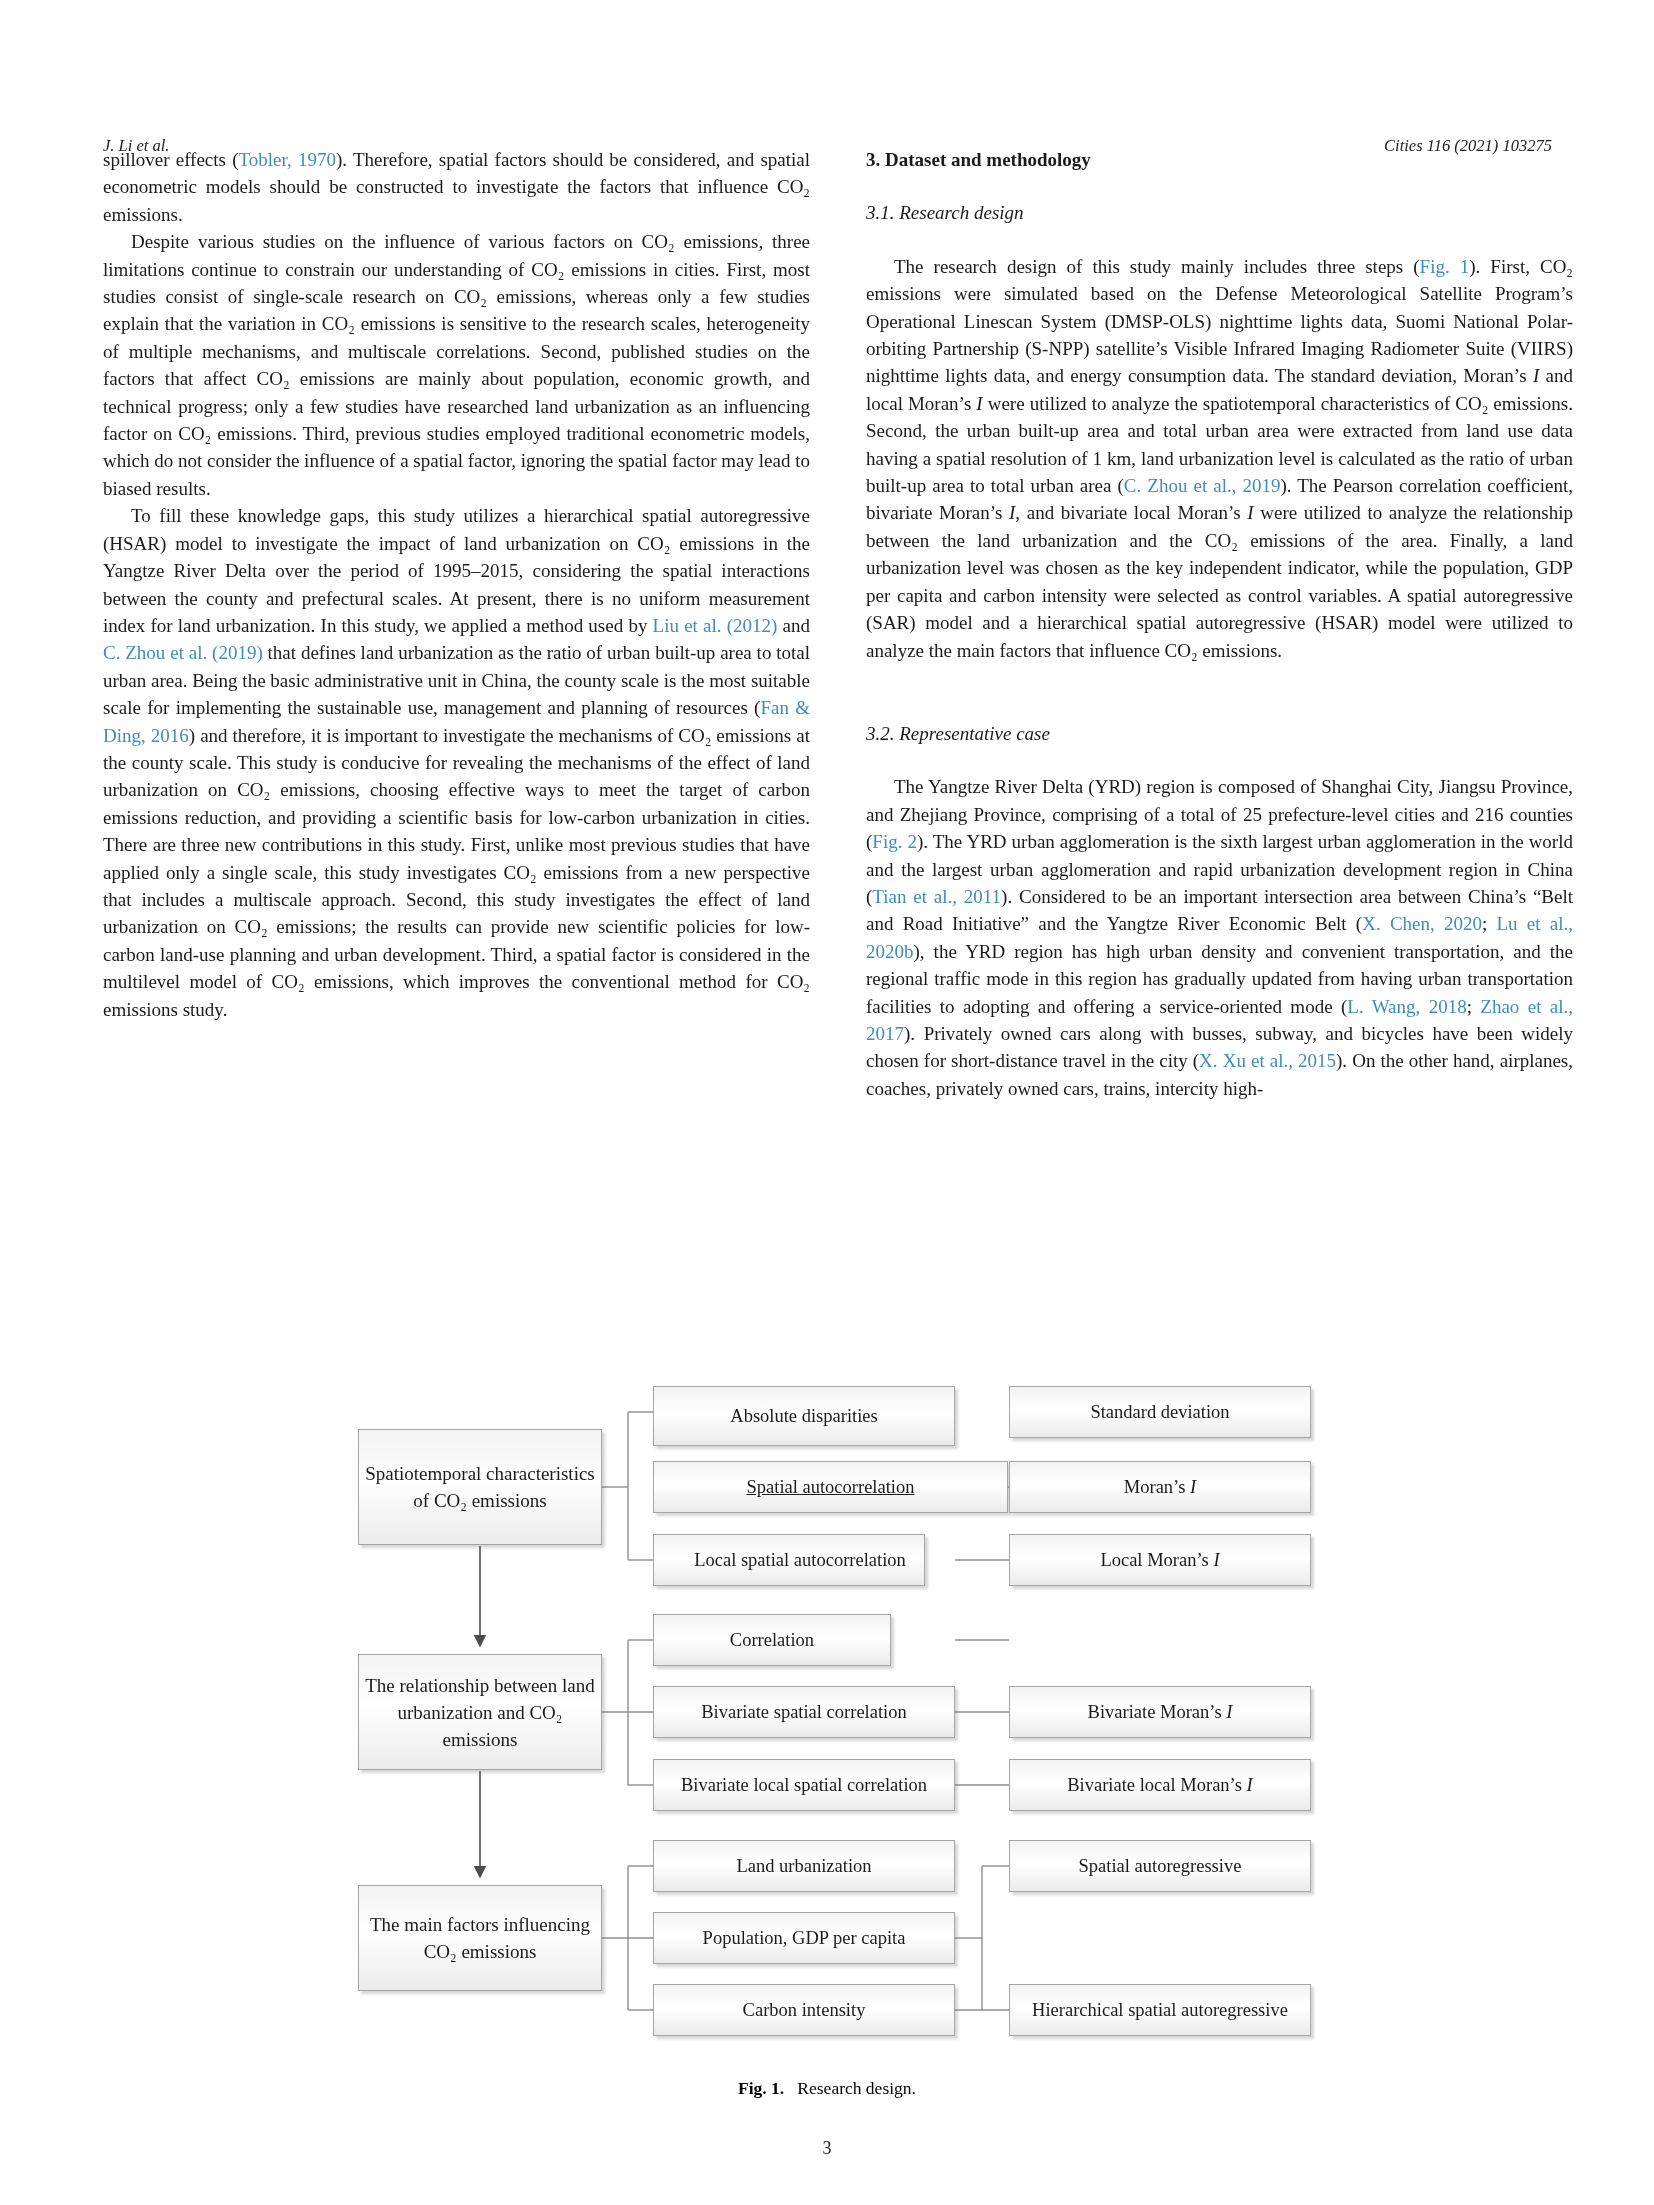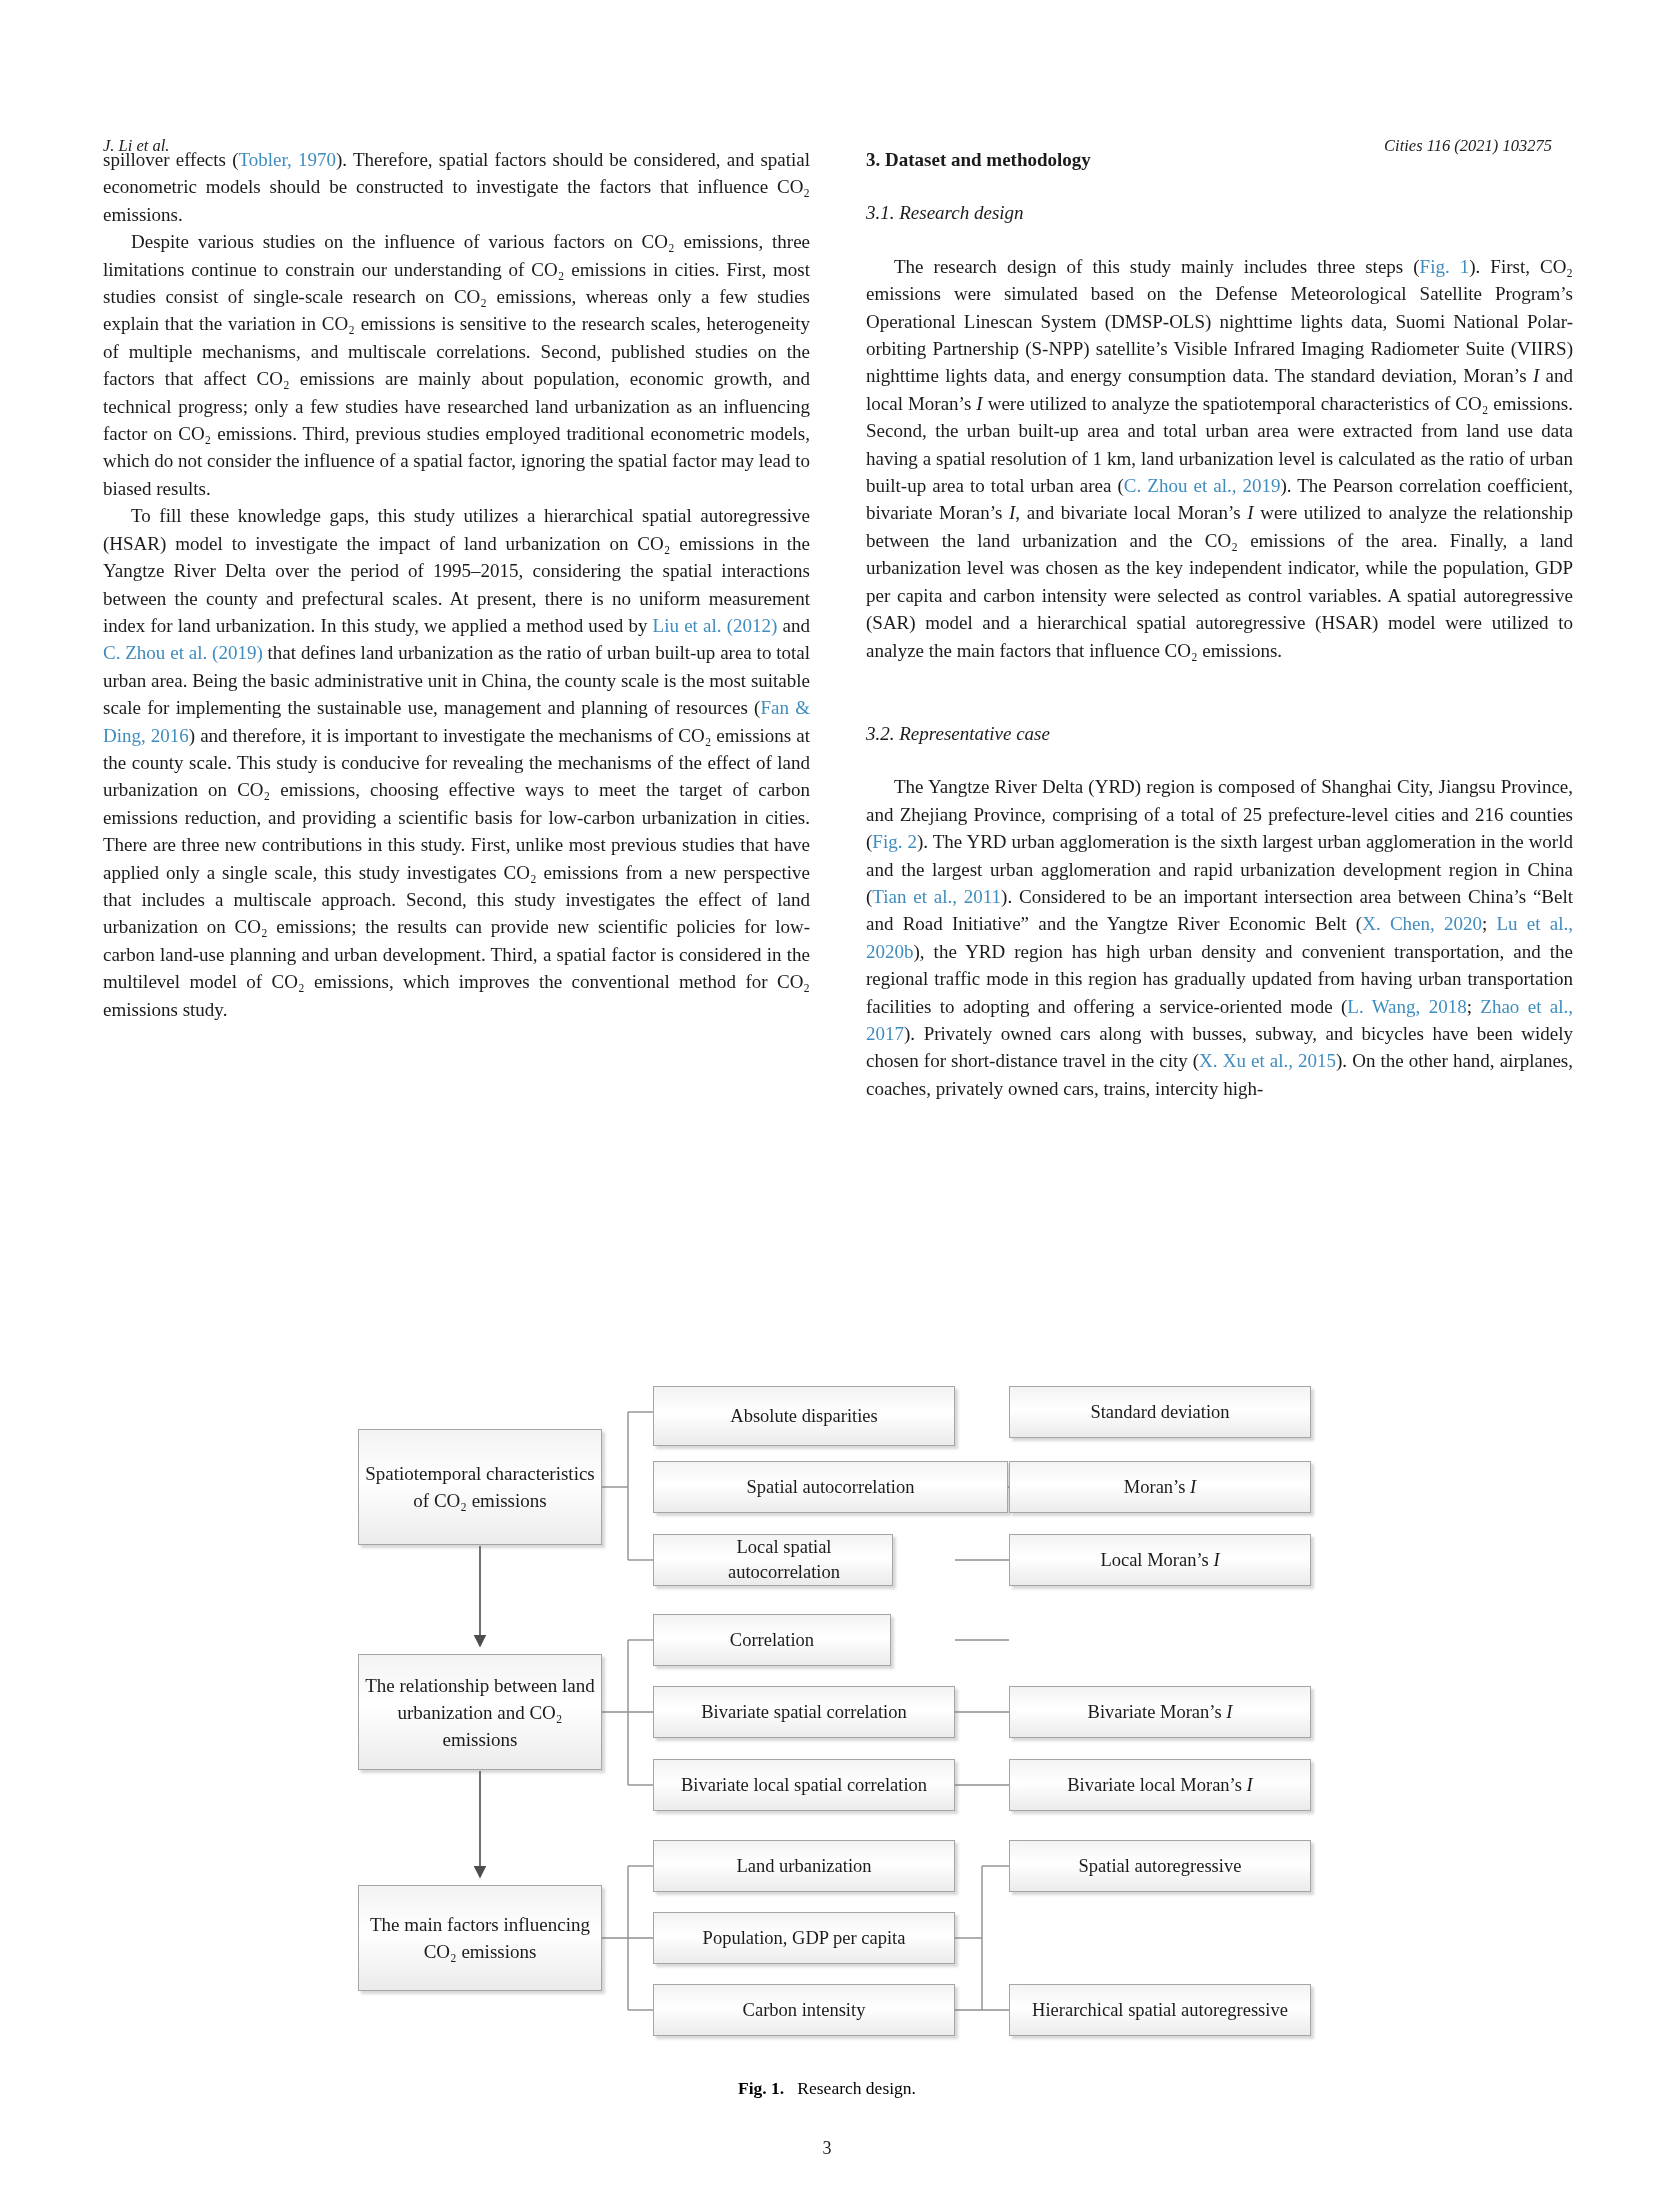--- a/index.html
+++ b/index.html
@@ -94,22 +94,22 @@
       <line x1="480" y1="1546" x2="480" y2="1646" marker-end="url(#arrowhead)"></line>
       <line x1="480" y1="1771" x2="480" y2="1877" marker-end="url(#arrowhead)"></line>
     </g>
   </svg>
 
   <div class="fbox stage" style="left:358px;top:1429px;width:244px;height:116px;">Spatiotemporal characteristics of CO₂ emissions</div>
   <div class="fbox stage" style="left:358px;top:1654px;width:244px;height:116px;">The relationship between land urbanization and CO₂ emissions</div>
   <div class="fbox stage" style="left:358px;top:1885px;width:244px;height:106px;">The main factors influencing CO₂ emissions</div>
 
   <div class="fbox" style="left:653px;top:1386px;width:302px;height:60px;">Absolute disparities</div>
-  <div class="fbox" style="left:653px;top:1461px;width:355px;height:52px;">Spatial autocorrelation</div>
-  <div class="fbox" style="left:653px;top:1534px;width:240px;height:52px;padding-left:28px;">Local spatial autocorrelation</div>
+  <div class="fbox" style="left:653px;top:1461px;width:355px;height:52px;text-decoration:underline;">Spatial autocorrelation</div>
+  <div class="fbox" style="left:653px;top:1534px;width:272px;height:52px;padding-left:28px;">Local spatial autocorrelation</div>
   <div class="fbox" style="left:653px;top:1614px;width:238px;height:52px;text-align:right;">Correlation</div>
   <div class="fbox" style="left:653px;top:1686px;width:302px;height:52px;">Bivariate spatial correlation</div>
   <div class="fbox" style="left:653px;top:1759px;width:302px;height:52px;">Bivariate local spatial correlation</div>
   <div class="fbox" style="left:653px;top:1840px;width:302px;height:52px;">Land urbanization</div>
   <div class="fbox" style="left:653px;top:1912px;width:302px;height:52px;">Population, GDP per capita</div>
   <div class="fbox" style="left:653px;top:1984px;width:302px;height:52px;">Carbon intensity</div>
 
   <div class="fbox" style="left:1009px;top:1386px;width:302px;height:52px;">
       <span>Standard deviation</span>
     </div>

